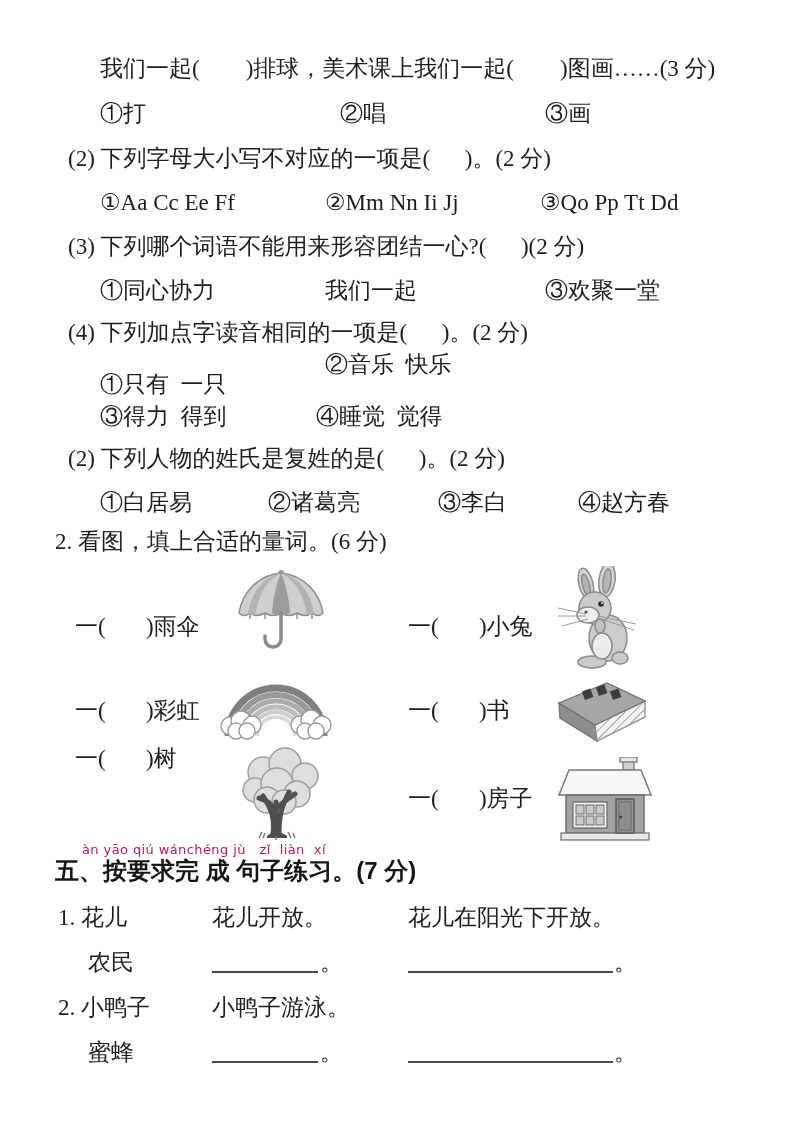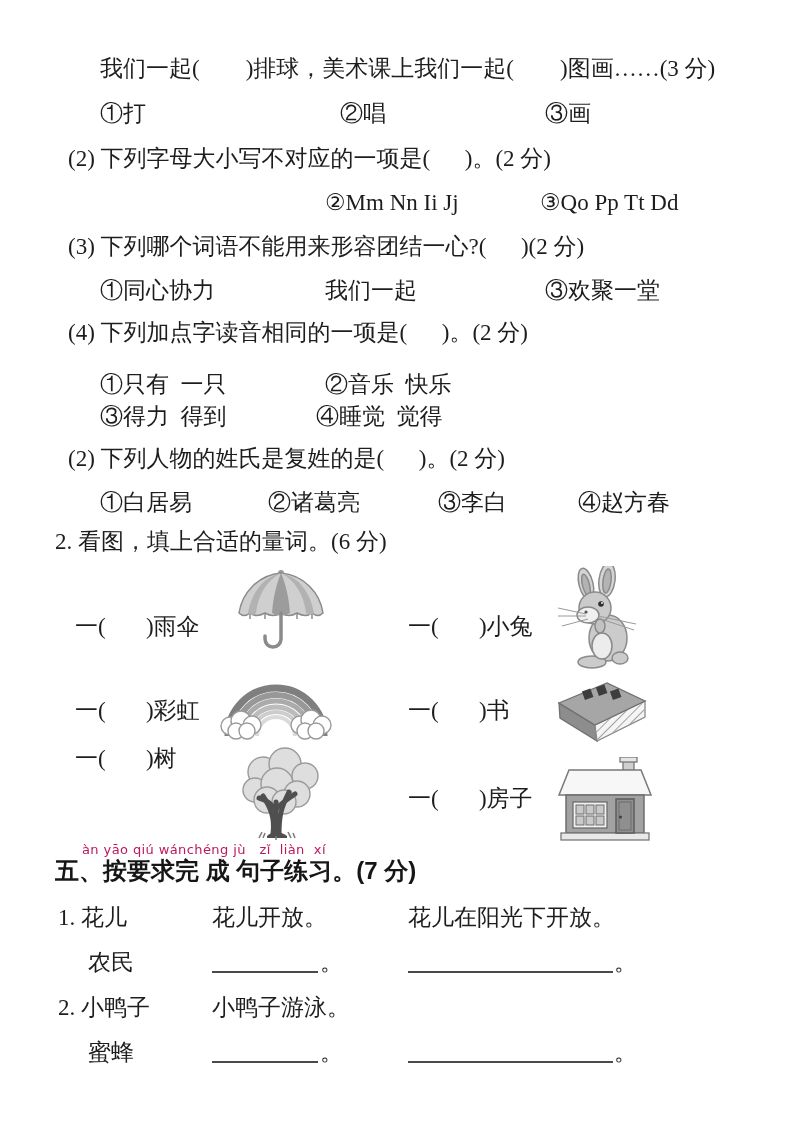--- a/index.html
+++ b/index.html
@@ -17,31 +17,32 @@
 <body>
 
 <div class="page">
 
   <span class="t serif" style="left:100px;top:56px">我们一起(        )排球，美术课上我们一起(        )图画……(3 分)</span>
   <span class="t serif" style="left:100px;top:101px">①打</span>
   <span class="t serif" style="left:340px;top:101px">②唱</span>
   <span class="t serif" style="left:545px;top:101px">③画</span>
 
   <span class="t serif" style="left:68px;top:146px">(2) 下列字母大小写不对应的一项是(      )。(2 分)</span>
+  <span class="t serif" style="left:100px;top:190px">①Aa Cc Ee Ff</span>
   <span class="t serif" style="left:325px;top:190px">②Mm Nn Ii Jj</span>
   <span class="t serif" style="left:540px;top:190px">③Qo Pp Tt Dd</span>
 
   <span class="t serif" style="left:68px;top:234px">(3) 下列哪个词语不能用来形容团结一心?(      )(2 分)</span>
   <span class="t serif" style="left:100px;top:278px">①同心协力</span>
   <span class="t serif" style="left:325px;top:278px">我们一起</span>
   <span class="t serif" style="left:545px;top:278px">③欢聚一堂</span>
 
   <span class="t serif" style="left:68px;top:320px">(4) 下列加点字读音相同的一项是(      )。(2 分)</span>
   <span class="t serif" style="left:100px;top:372px">①只有  一只</span>
-  <span class="t serif" style="left:325px;top:372px">②音乐  快乐</span>
+  <span class="t serif" style="left:325px;top:352px">②音乐  快乐</span>
   <span class="t serif" style="left:100px;top:404px">③得力  得到</span>
   <span class="t serif" style="left:316px;top:404px">④睡觉  觉得</span>
 
   <span class="t serif" style="left:68px;top:446px">(2) 下列人物的姓氏是复姓的是(      )。(2 分)</span>
   <span class="t serif" style="left:100px;top:490px">①白居易</span>
   <span class="t serif" style="left:268px;top:490px">②诸葛亮</span>
   <span class="t serif" style="left:438px;top:490px">③李白</span>
   <span class="t serif" style="left:578px;top:490px">④赵方春</span>
 
   <span class="t serif" style="left:55px;top:529px">2. 看图，填上合适的量词。(6 分)</span>

